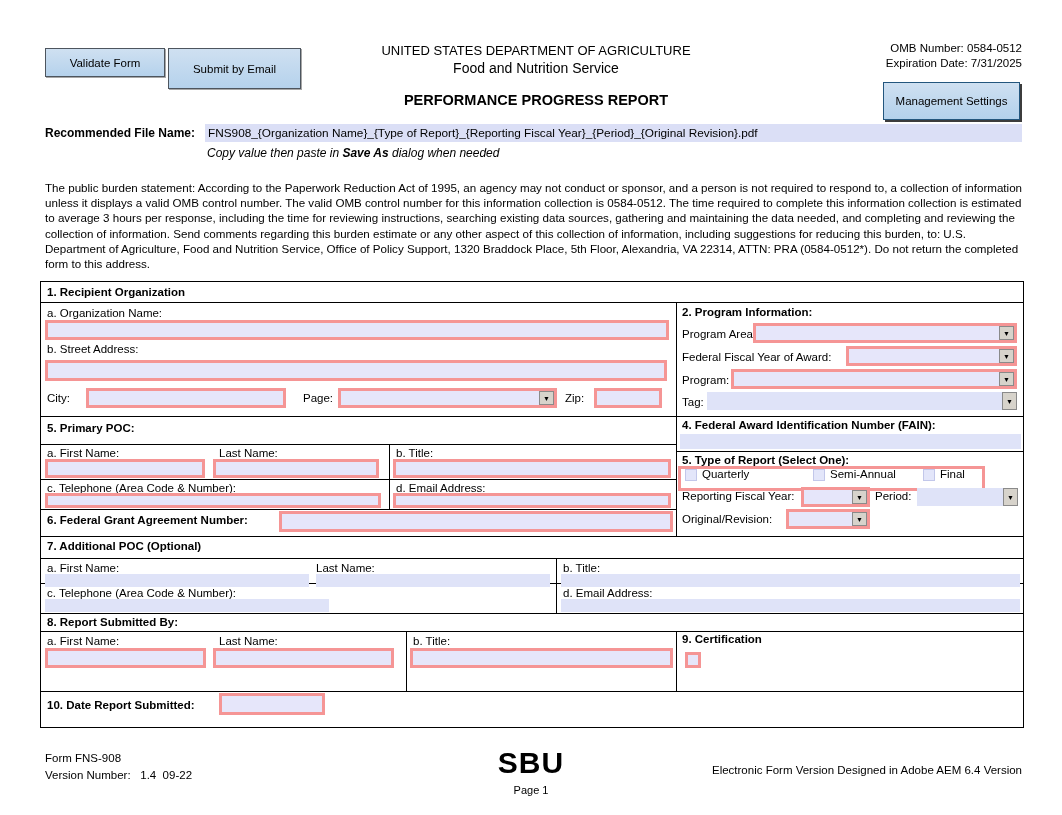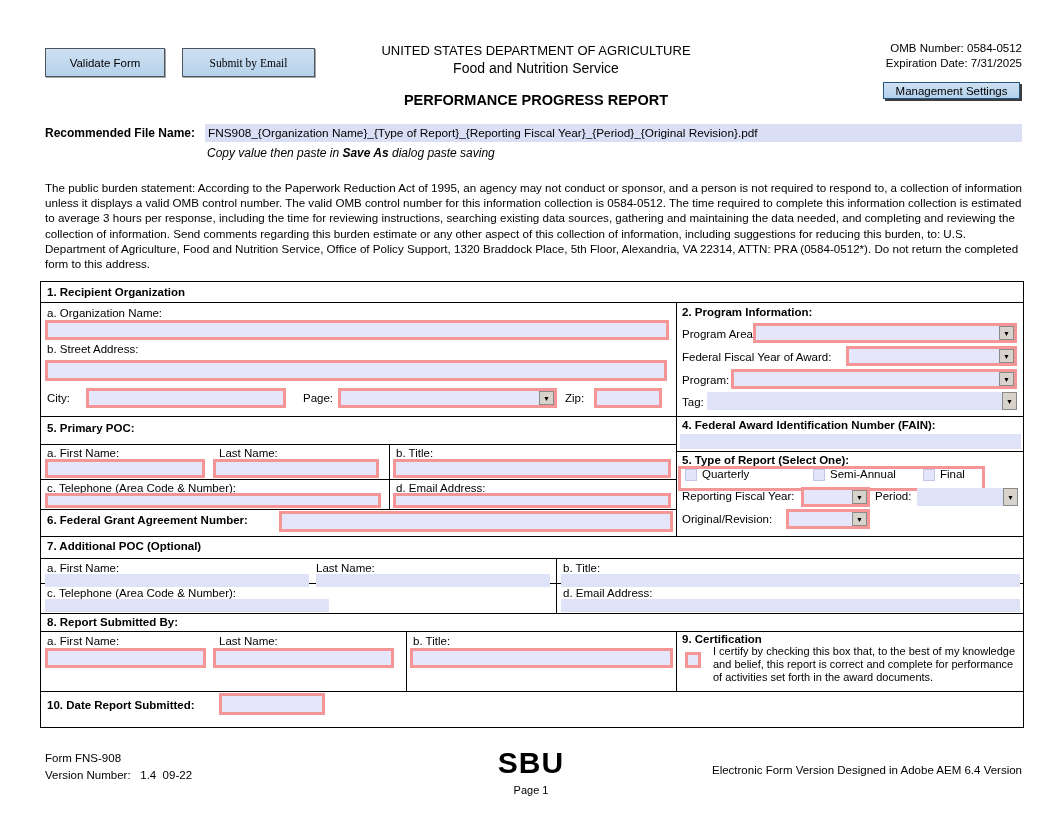--- a/index.html
+++ b/index.html
@@ -28,34 +28,34 @@
          border:1px solid #000;box-sizing:content-box;}
   .para{font-size:11.6px;line-height:15.2px;}
   .pre{white-space:pre;}
 </style>
 </head>
 <body>
 
 <div id="page">
 
   <div class="abs btn" style="left:45px;top:48px;width:120px;height:29px;">Validate Form</div>
-  <div class="abs btn" style="left:182px;top:48px;width:133px;height:29px;font-family:Liberation Serif, serif;">Submit by Email</div>
+  <div class="abs btn" style="left:168px;top:48px;width:133px;height:41px;">Submit by Email</div>
 
   <div class="abs" style="left:296px;top:43px;width:480px;text-align:center;font-size:13px;">UNITED STATES DEPARTMENT OF AGRICULTURE</div>
   <div class="abs" style="left:296px;top:60px;width:480px;text-align:center;font-size:14px;">Food and Nutrition Service</div>
   <div class="abs b" style="left:296px;top:92px;width:480px;text-align:center;font-size:14.5px;">PERFORMANCE PROGRESS REPORT</div>
 
   <div class="abs" style="left:742px;top:42px;width:280px;text-align:right;font-size:11.5px;">OMB Number: 0584-0512</div>
   <div class="abs" style="left:742px;top:57px;width:280px;text-align:right;font-size:11.5px;">Expiration Date: 7/31/2025</div>
-  <div class="abs btn mgmt" style="left:883px;top:82px;width:137px;height:17px;">Management Settings</div>
+  <div class="abs btn mgmt" style="left:883px;top:82px;width:137px;height:38px;">Management Settings</div>
 
   <div class="abs lbl b" style="left:45px;top:126px;font-size:12px;">Recommended File Name:</div>
   <div class="abs field" style="left:205px;top:124px;width:817px;height:18px;font-size:11.8px;line-height:18px;padding-left:3px;background:#dbdff6;">FNS908_{Organization Name}_{Type of Report}_{Reporting Fiscal Year}_{Period}_{Original Revision}.pdf</div>
   <div class="abs i" style="left:207px;top:146px;font-size:12px;">
-    <span>Copy value then paste in </span><span class="b">Save As</span><span> dialog paste saving</span>
+    <span>Copy value then paste in </span><span class="b">Save As</span><span> dialog when needed</span>
   </div>
 
   <div class="abs para" style="left:45px;top:180px;width:982px;">The public burden statement: According to the Paperwork Reduction Act of 1995, an agency may not conduct or sponsor, and a person is not required to respond to, a collection of information unless it displays a valid OMB control number. The valid OMB control number for this information collection is 0584-0512. The time required to complete this information collection is estimated to average 3 hours per response, including the time for reviewing instructions, searching existing data sources, gathering and maintaining the data needed, and completing and reviewing the collection of information. Send comments regarding this burden estimate or any other aspect of this collection of information, including suggestions for reducing this burden, to: U.S. Department of Agriculture, Food and Nutrition Service, Office of Policy Support, 1320 Braddock Place, 5th Floor, Alexandria, VA 22314, ATTN: PRA (0584-0512*). Do not return the completed form to this address.</div>
 
   <div id="table">
 
     <div class="abs hline" style="left:0;top:20px;width:982px;"></div>
     <div class="abs hline" style="left:0;top:134px;width:982px;"></div>
     <div class="abs hline" style="left:0;top:162px;width:635px;"></div>
     <div class="abs hline" style="left:0;top:197px;width:635px;"></div>
@@ -167,21 +167,20 @@
     <div class="abs lbl b" style="left:6px;top:334px;">8. Report Submitted By:</div>
     <div class="abs lbl" style="left:6px;top:353px;">a. First Name:</div>
     <div class="abs lbl" style="left:178px;top:353px;">Last Name:</div>
     <div class="abs lbl" style="left:372px;top:353px;">b. Title:</div>
     <div class="abs field req" style="left:4px;top:366px;width:161px;height:20px;"></div>
     <div class="abs field req" style="left:172px;top:366px;width:181px;height:20px;"></div>
     <div class="abs field req" style="left:369px;top:366px;width:263px;height:20px;"></div>
 
     <div class="abs lbl b" style="left:641px;top:351px;">9. Certification</div>
     <div class="abs chk chk-req" style="left:644px;top:370px;width:16px;height:16px;"></div>
-    <div class="abs" style="left:672px;top:363px;width:306px;font-size:11px;line-height:13.2px;">I certify by checking this box that, to the best of my knowledge and belief, this report is correct and complete for performance of activities set forth in the award documents.</div>
 
     <div class="abs lbl b" style="left:6px;top:417px;">10. Date Report Submitted:</div>
     <div class="abs field req" style="left:178px;top:411px;width:106px;height:22px;"></div>
 
   </div>
 
   <div class="abs" style="left:45px;top:752px;font-size:11.5px;">Form FNS-908</div>
   <div class="abs pre" style="left:45px;top:769px;font-size:11.5px;">Version Number:   1.4  09-22</div>
   <div class="abs b" style="left:296px;top:746px;width:470px;text-align:center;font-size:30px;letter-spacing:1px;">SBU</div>
   <div class="abs" style="left:296px;top:784px;width:470px;text-align:center;font-size:11px;">Page 1</div>

